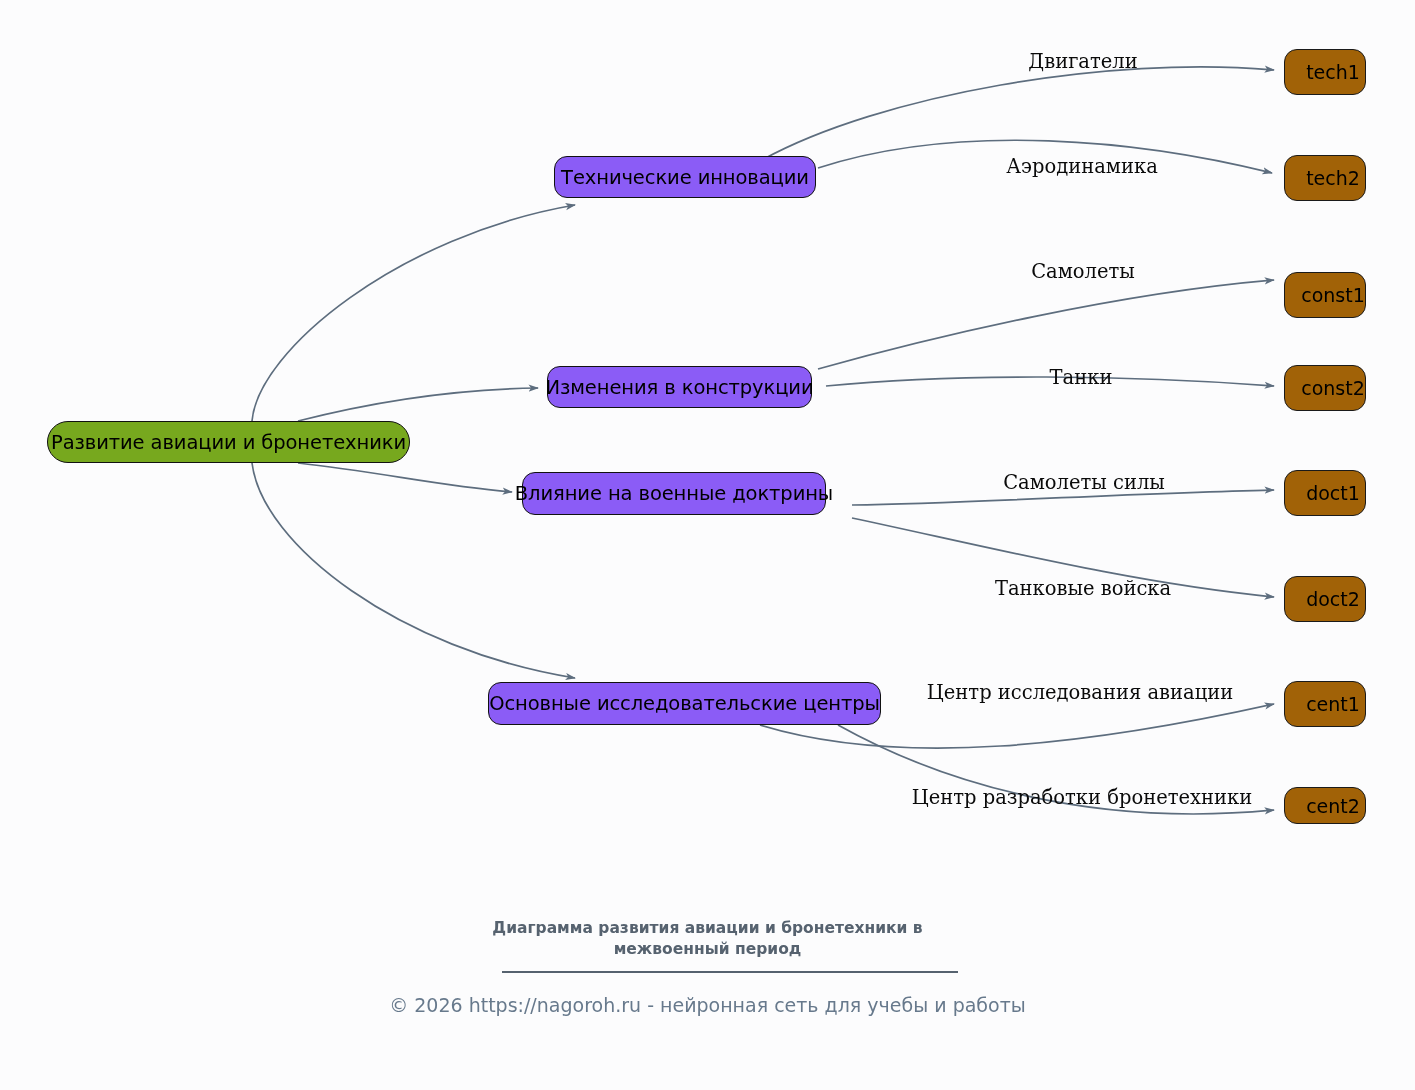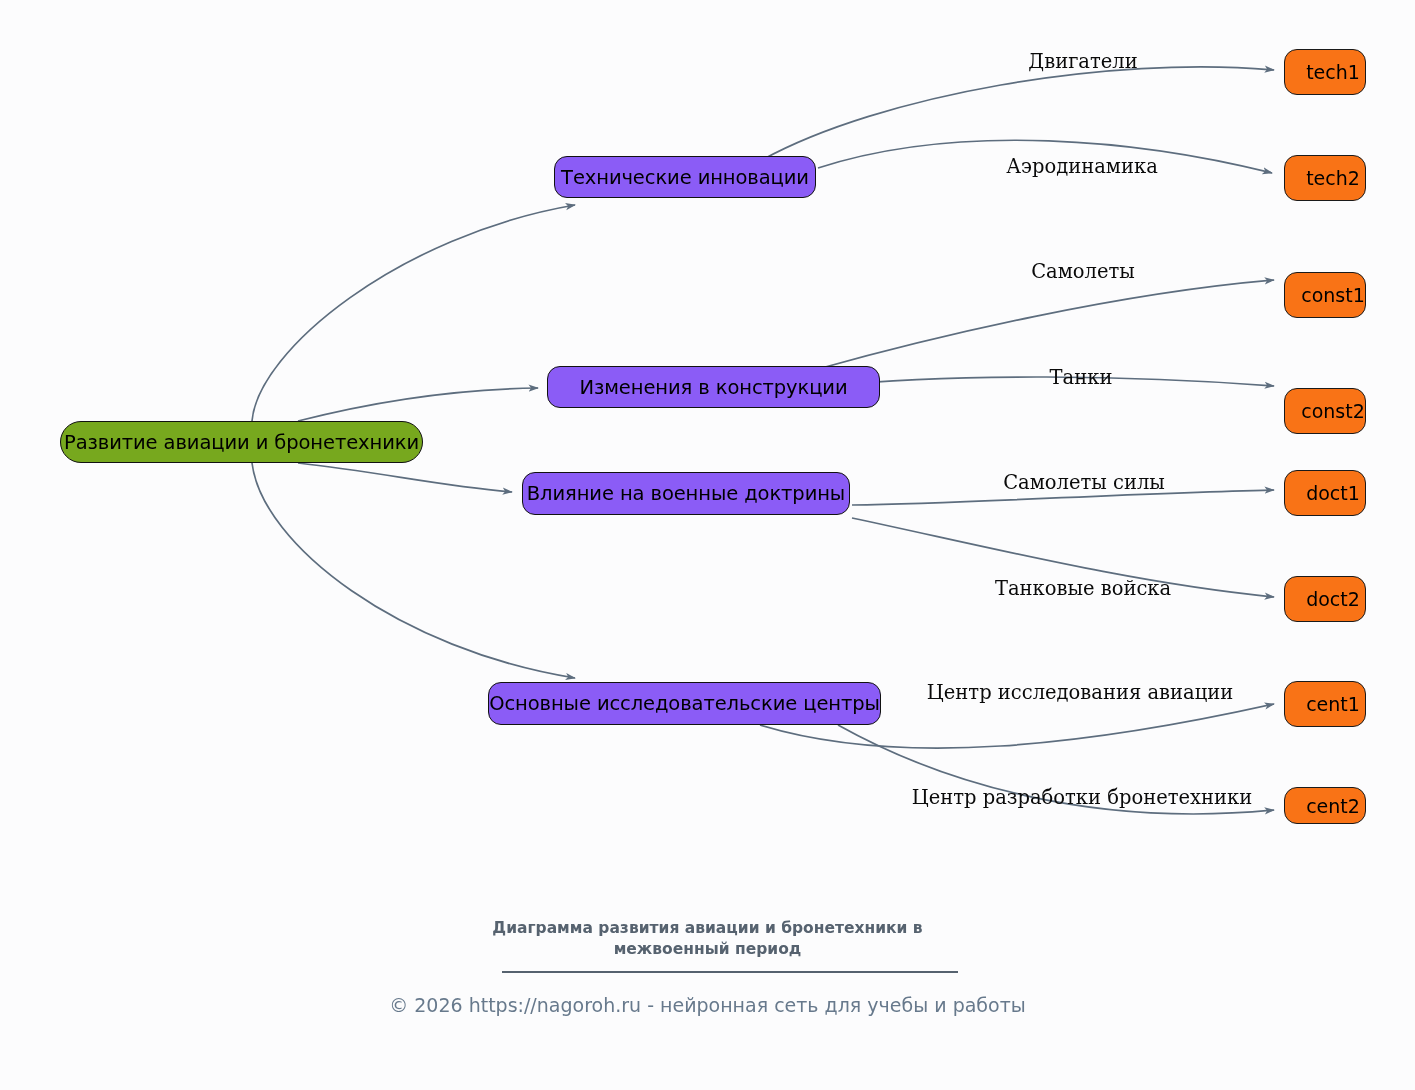--- a/index.html
+++ b/index.html
@@ -32,33 +32,32 @@
     white-space: nowrap;
   }
   .node-root {
     background: #77a81e;
     border: 1.6px solid #111111;
     border-radius: 21px;
     color: #000000;
     font-size: 19.5px;
     font-family: "DejaVu Sans", sans-serif;
     letter-spacing: -0.1px;
-    margin-left: 13px;
   }
   .node-branch {
     background: #8b5cf6;
     border: 1.6px solid #111111;
     border-radius: 13px;
     color: #000000;
     font-size: 19.5px;
     font-family: "DejaVu Sans", sans-serif;
     letter-spacing: -0.1px;
   }
   .node-leaf {
-    background: #f97316;
+    background: #a16207;
     border: 1.7px solid #1a1a1a;
     border-radius: 13px;
     color: #000000;
     font-size: 19px;
     font-family: "DejaVu Sans", sans-serif;
     padding-left: 16px;
   }
   .edge-label {
     position: absolute;
     color: #0a0a0a;
@@ -131,43 +130,43 @@
   </svg>
 
   <div class="node node-root" style="left:47px; top:421px; width:363px; height:42px;">
     <span>Развитие авиации и бронетехники</span>
   </div>
 
   <div class="node node-branch" style="left:554px; top:156px; width:262px; height:42px;">
     <span>Технические инновации</span>
   </div>
 
-  <div class="node node-branch" style="left:547px; top:366px; width:333px; height:42px;">
+  <div class="node node-branch" style="left:547px; top:366px; width:265px; height:42px;">
     <span>Изменения в конструкции</span>
   </div>
 
-  <div class="node node-branch" style="left:522px; top:472px; width:328px; height:43px;">
+  <div class="node node-branch" style="left:522px; top:472px; width:304px; height:43px;">
     <span>Влияние на военные доктрины</span>
   </div>
 
   <div class="node node-branch" style="left:488px; top:682px; width:393px; height:43px;">
     <span>Основные исследовательские центры</span>
   </div>
 
   <div class="node node-leaf" style="left:1284px; top:49px; width:82px; height:46px;">
     <span>tech1</span>
   </div>
   <div class="node node-leaf" style="left:1284px; top:155px; width:82px; height:46px;align-items:center;">
     <span>tech2</span>
   </div>
 
   <div class="node node-leaf" style="left:1284px; top:272px; width:82px; height:46px;">
     <span>const1</span>
   </div>
-  <div class="node node-leaf" style="left:1284px; top:365px; width:82px; height:46px;margin-top:23px;">
+  <div class="node node-leaf" style="left:1284px; top:365px; width:82px; height:46px;">
     <span>const2</span>
   </div>
 
   <div class="node node-leaf" style="left:1284px; top:470px; width:82px; height:46px;">
     <span>doct1</span>
   </div>
   <div class="node node-leaf" style="left:1284px; top:576px; width:82px; height:46px;">
     <span>doct2</span>
   </div>
 

